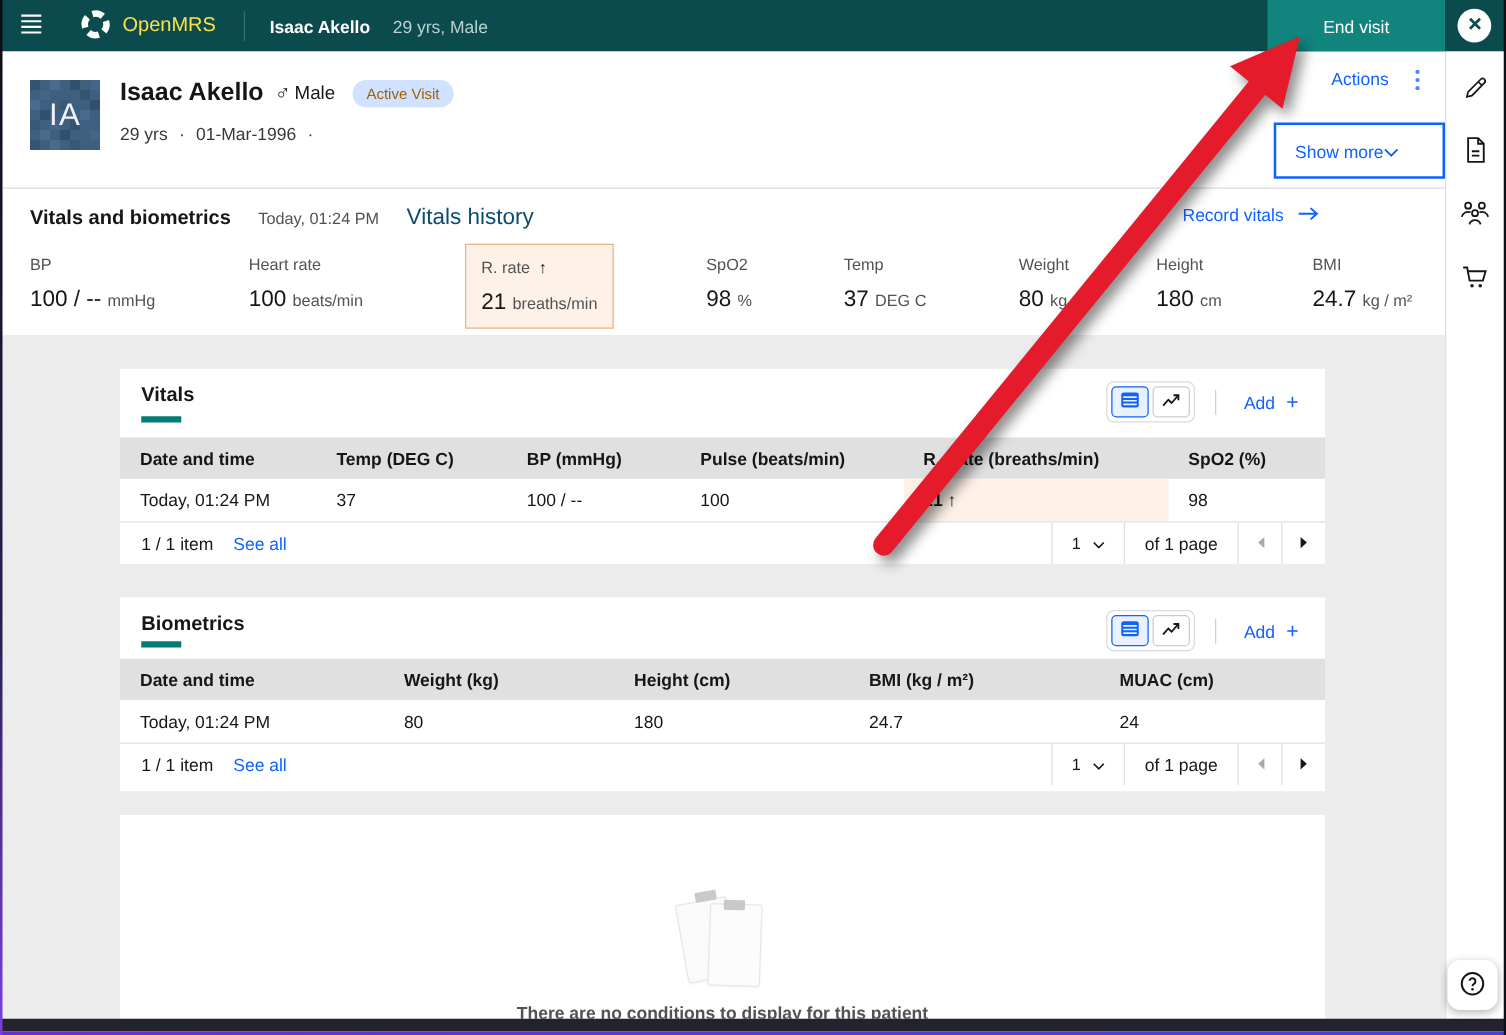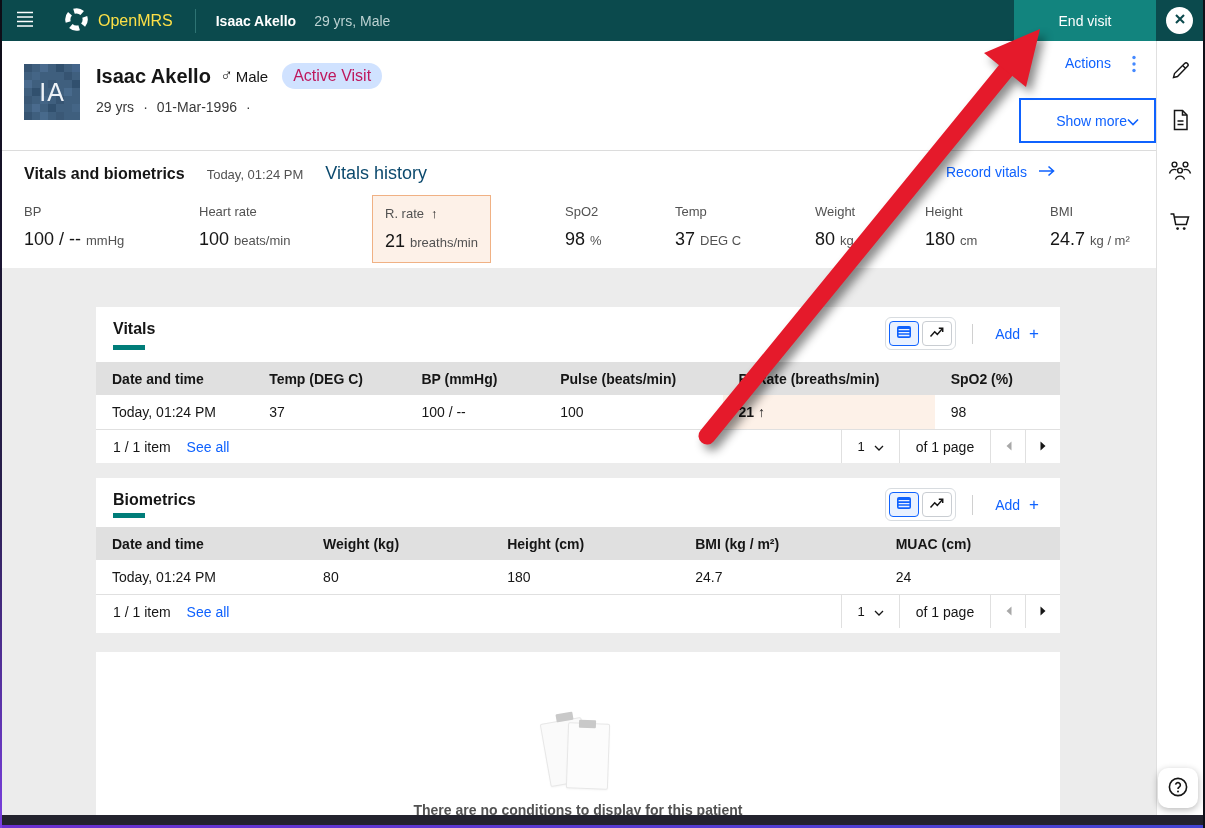--- a/index.html
+++ b/index.html
@@ -19,49 +19,49 @@
              display:flex;align-items:center;justify-content:center;cursor:pointer;}
   
   .banner{position:absolute;top:41px;left:0;width:1157px;height:109px;background:#fff;border-bottom:1px solid #dcdcdc;z-index:1;}
   .avatar{position:absolute;left:24px;top:23px;width:56px;height:56px;}
   .avatar .initials{position:absolute;inset:0;display:flex;align-items:center;justify-content:center;
                     color:#eef2f7;font-size:25px;letter-spacing:1px;}
   .b-row1{position:absolute;left:96px;top:22px;display:flex;align-items:center;}
   .b-name{font-size:20px;font-weight:bold;}
   .b-gender{font-size:15px;margin-left:9px;display:flex;align-items:center;gap:3px;color:#161616;}
   .b-gender .sym{font-size:17px;}
-  .badge{background:#d0e2ff;color:#be185d;font-size:16px;padding:4px 11px;border-radius:13px;margin-left:14px;}
+  .badge{background:#d0e2ff;color:#a16207;font-size:12px;padding:4px 11px;border-radius:13px;margin-left:14px;}
   .b-row2{position:absolute;left:96px;top:58px;display:flex;align-items:center;gap:9px;font-size:14px;color:#393939;}
   .id-pill{background:#e0e0e0;border-radius:15px;padding:6px 13px;color:#161616;display:flex;gap:5px;align-items:center;}
   .id-pill b{font-weight:bold;}
   .actions{position:absolute;left:1059px;top:13px;display:flex;align-items:flex-start;gap:21px;color:#0f62fe;
            font-size:14px;background:none;border:none;cursor:pointer;font-family:inherit;}
   .show-more{position:absolute;left:1019px;top:57px;width:137px;height:45px;border:2px solid #0f62fe;background:#fff;
-             color:#0f62fe;font-size:14px;display:flex;align-items:center;justify-content:flex-end;
+             color:#0f62fe;font-size:14px;display:flex;align-items:center;justify-content:flex-start;
              padding:0 15px;cursor:pointer;font-family:inherit;box-sizing:border-box;}
   
   .vitals-strip{position:absolute;top:150px;left:0;width:1157px;height:118px;background:#fff;border-bottom:1px solid #d8d8d8;}
   .vs-head{position:absolute;top:13px;left:24px;display:flex;align-items:baseline;gap:22px;}
   .vs-title{font-size:16px;font-weight:bold;}
   .vs-time{font-size:13px;color:#525252;}
   .vs-history{font-size:18px;color:#0c4a6e;cursor:pointer;}
   .vs-record{position:absolute;top:13px;left:940px;display:flex;gap:11px;align-items:center;color:#0f62fe;
              font-size:14px;background:none;border:none;cursor:pointer;font-family:inherit;}
   .tile{position:absolute;top:54px;}
   .t-label{font-size:13px;color:#525252;margin-bottom:10px;display:flex;gap:7px;align-items:center;}
   .t-value{font-size:18px;color:#161616;}
   .t-unit{font-size:13px;color:#525252;margin-left:5px;}
   .tile-bp{left:24px}.tile-hr{left:199px}.tile-spo2{left:565px}.tile-temp{left:675px}
   .tile-wt{left:815px}.tile-ht{left:925px}.tile-bmi{left:1050px}
   .tile-rr{left:372px;top:45px;padding:10px 12px;background:#fdf1e8;border:1px solid #f0b184;}
   .tile-rr .t-flag{color:#161616;font-size:13px;}
   
   .content{position:absolute;top:268px;left:0;width:1157px;height:547px;background:#ececec;}
   .card{position:absolute;left:96px;width:964px;background:#fff;}
-  .card-vitals{top:27px;height:156px;margin-top:12px;}
+  .card-vitals{top:27px;height:156px;}
   .card-bio{top:210px;height:155px;}
   .card-cond{top:384px;height:163px;overflow:hidden;}
   .card-head{height:55px;position:relative;}
   .card-bio .card-head{height:49px;}
   .ch-title{position:absolute;left:17px;top:13px;font-size:16px;font-weight:bold;}
   .ch-bar{position:absolute;left:17px;top:38px;width:32px;height:5px;background:#007d79;}
   .card-bio .ch-bar{top:35px;}
   .ch-controls{position:absolute;right:15px;top:10px;display:flex;align-items:center;}
   .tg{display:flex;border:1px solid #d8dce0;border-radius:6px;padding:3px;gap:3px;background:#fff;}
   .tg-btn{width:30px;height:25px;border-radius:4px;display:flex;align-items:center;justify-content:center;

